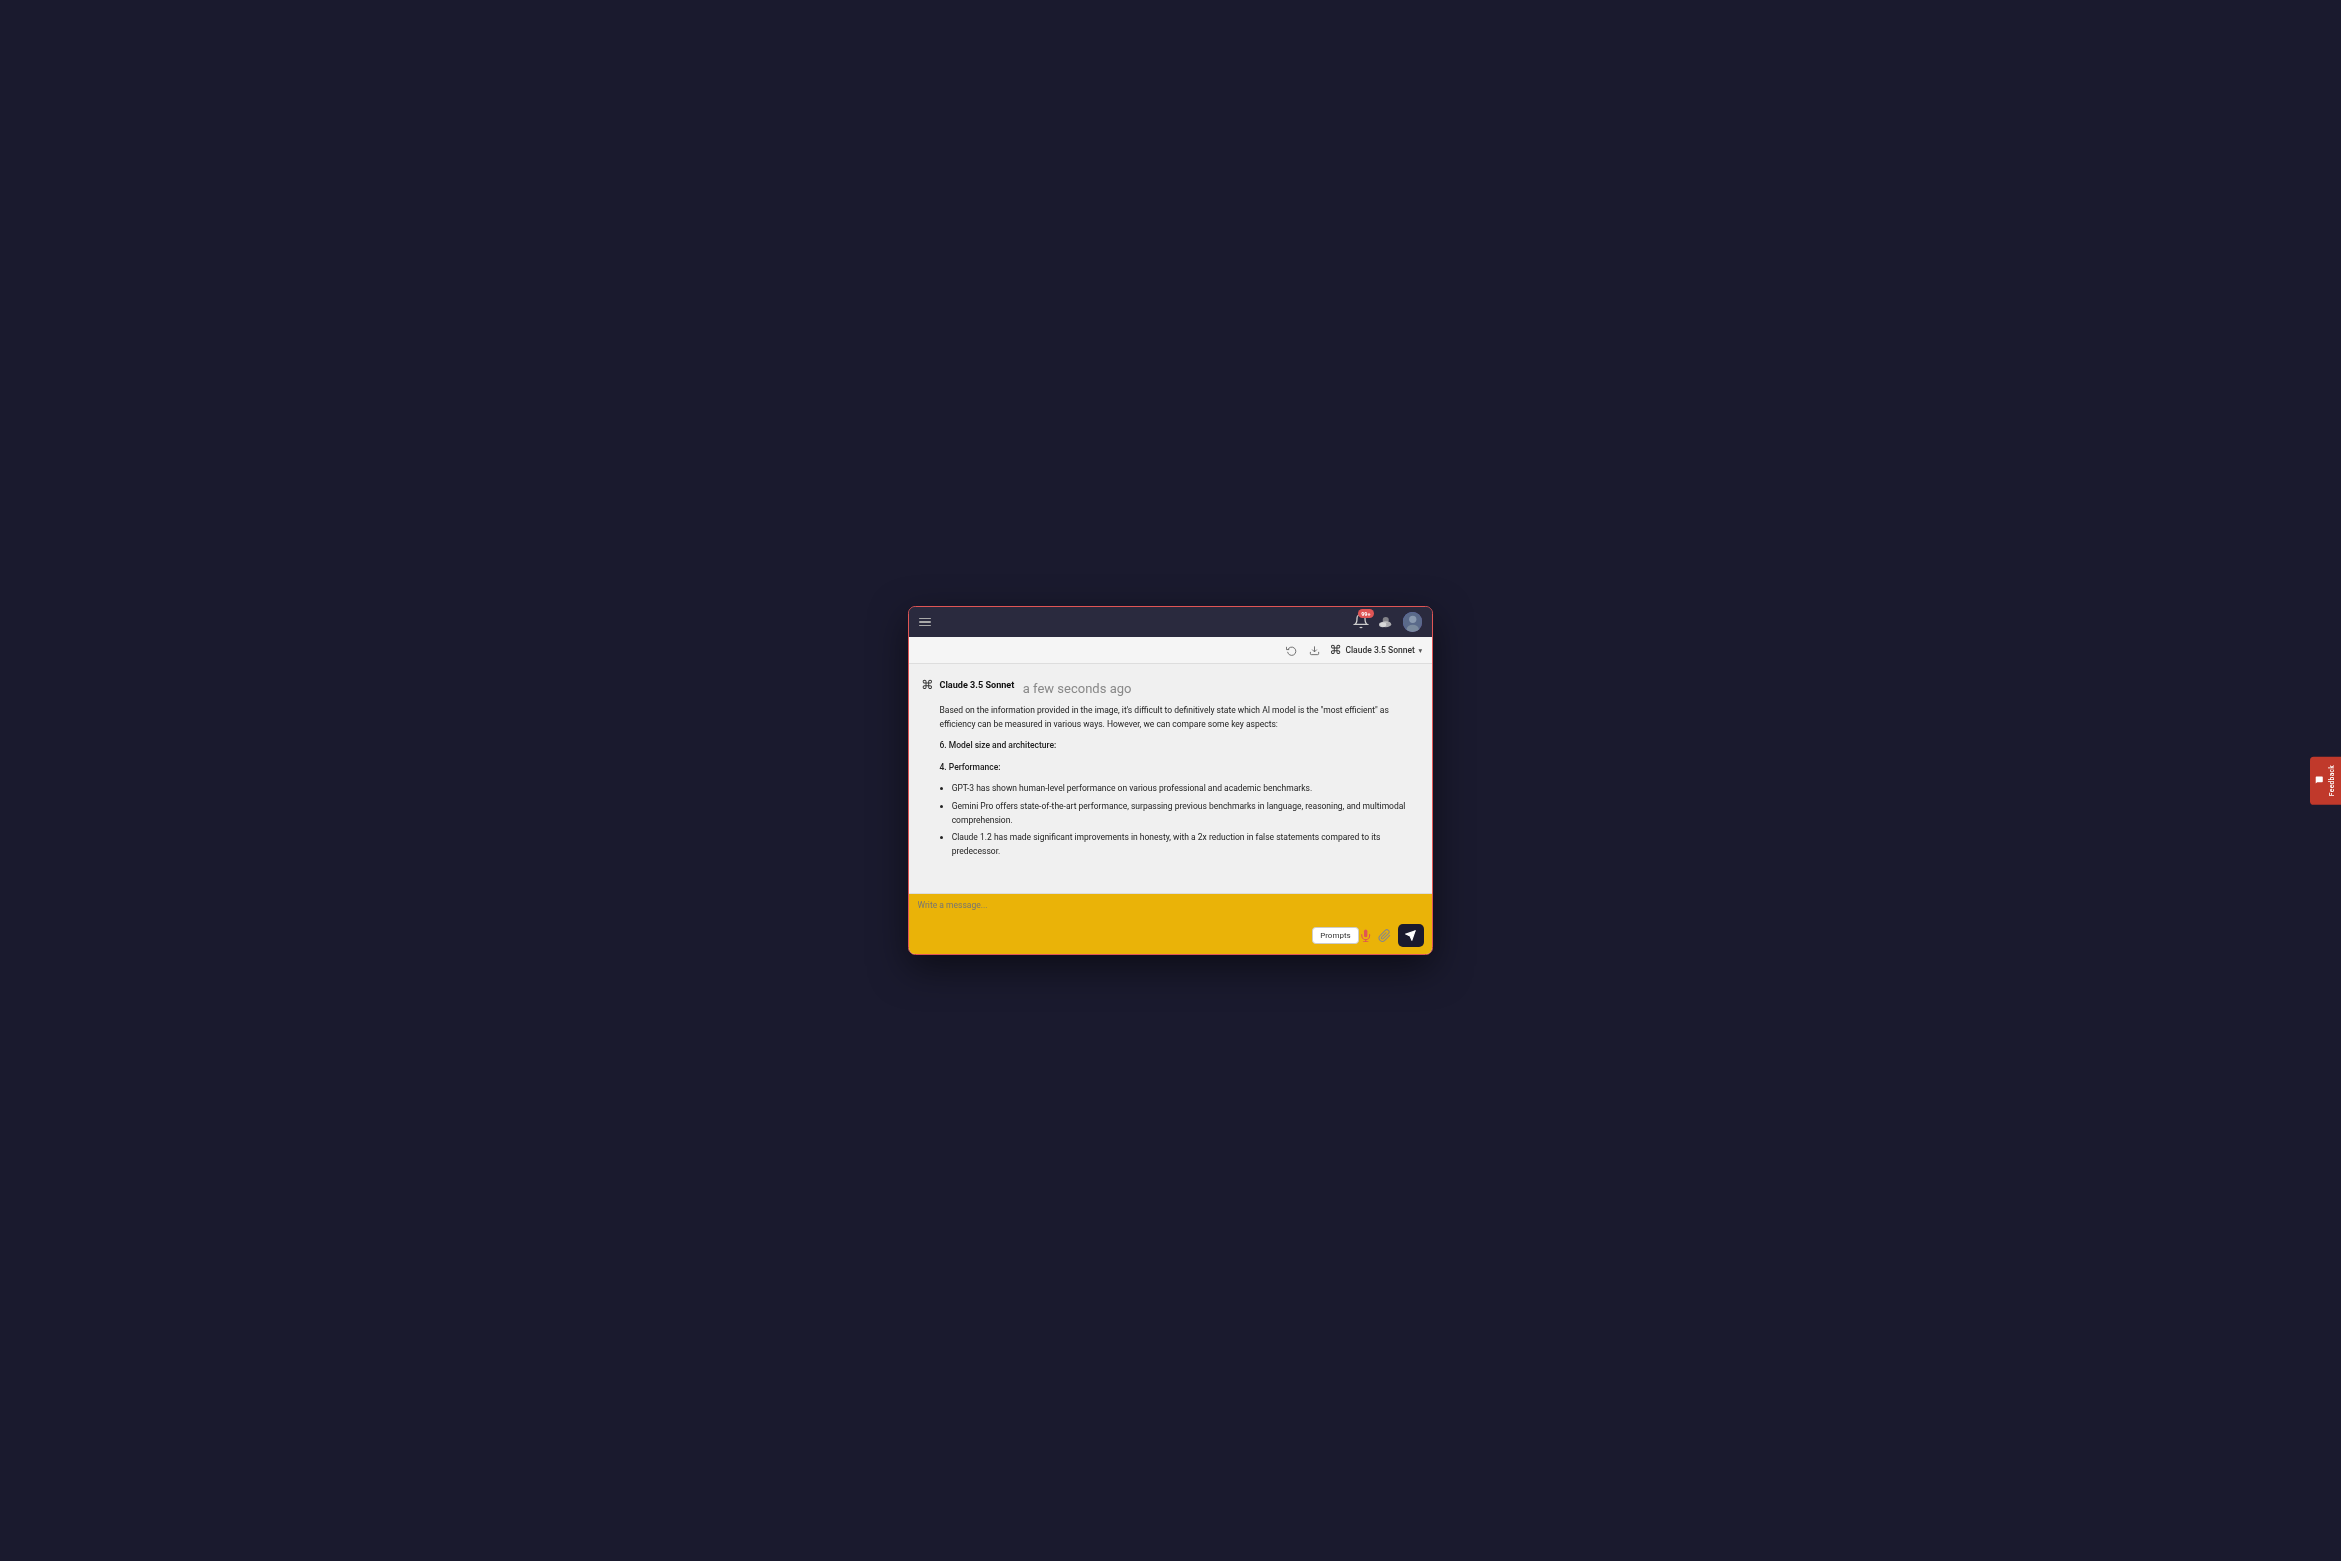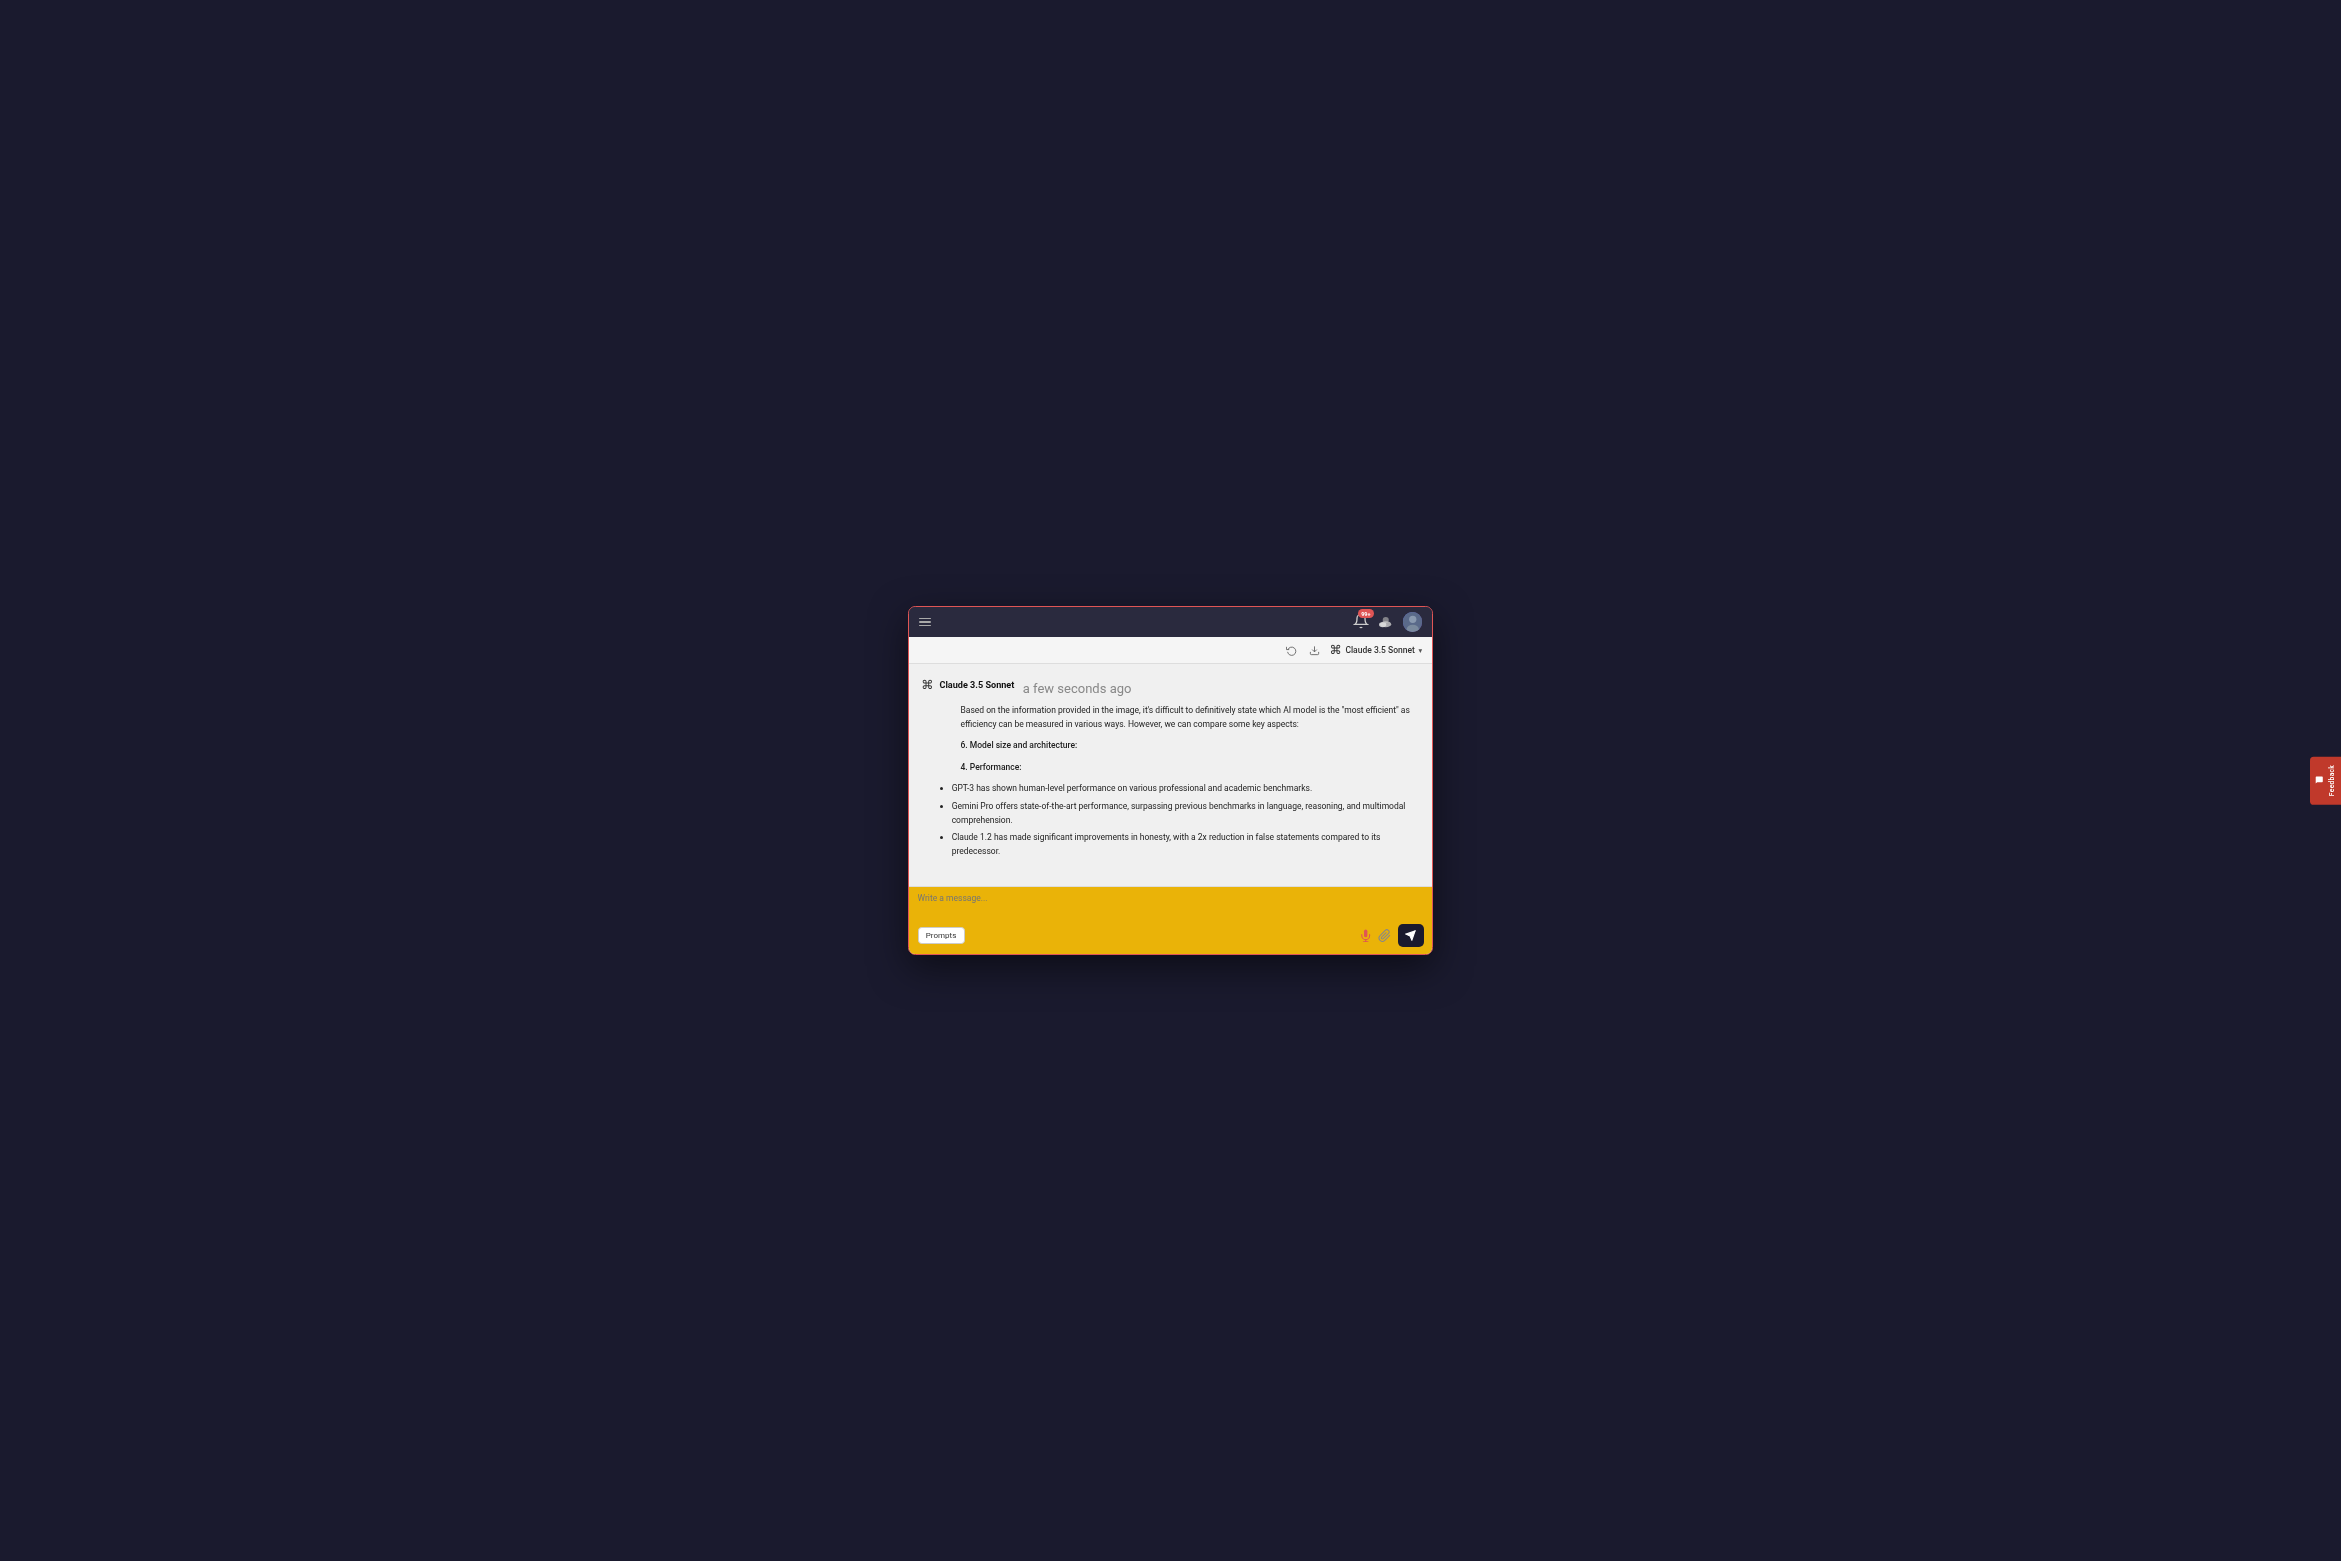--- a/index.html
+++ b/index.html
@@ -191,21 +191,20 @@
 
     .message-body {
       padding-left: 18.3px;
       font-size: 8.5px;
       line-height: 1.65;
       color: #222;
     }
 
     .message-body p {
       margin-bottom: 7.3px;
-      margin-left: 21px;
     }
 
     .message-body ul {
       margin: 4.9px 0 4.9px 12.2px;
       list-style-type: disc;
     }
 
     .message-body li {
       margin-bottom: 3.7px;
     }
@@ -232,22 +231,22 @@
       color: #555;
       resize: none;
       background: transparent;
       font-family: inherit;
       min-height: 18.3px;
     }
 
     .input-toolbar {
       display: flex;
       align-items: center;
-      justify-content: space-between;
-      margin-top: 11px;
+      justify-content: flex-end;
+      margin-top: 4px;
     }
 
     .prompts-btn {
       background: white;
       border: 0.6px solid #ccc;
       border-radius: 3.7px;
       padding: 3px 7.3px;
       font-size: 8px;
       color: #333;
       cursor: pointer;

